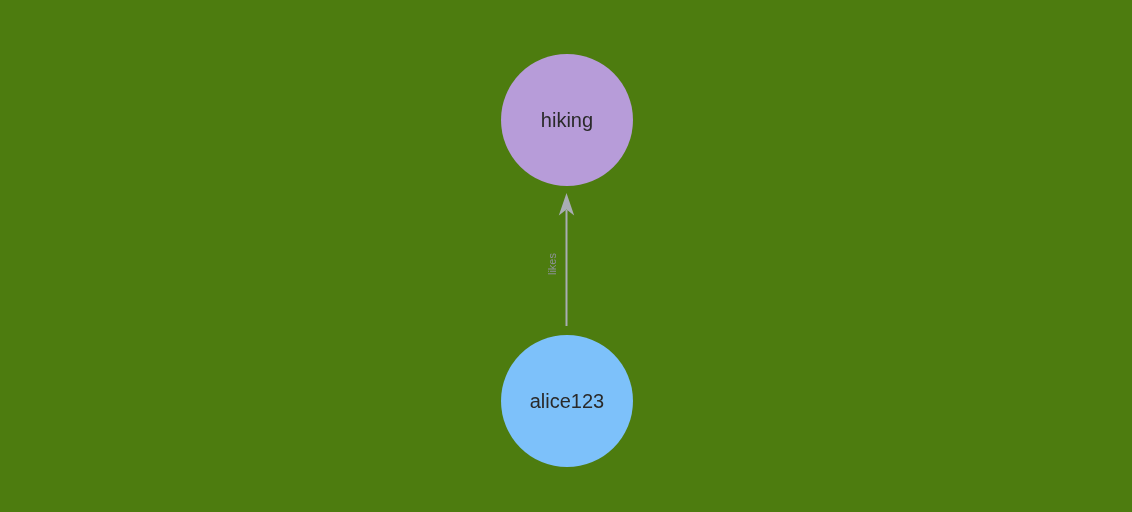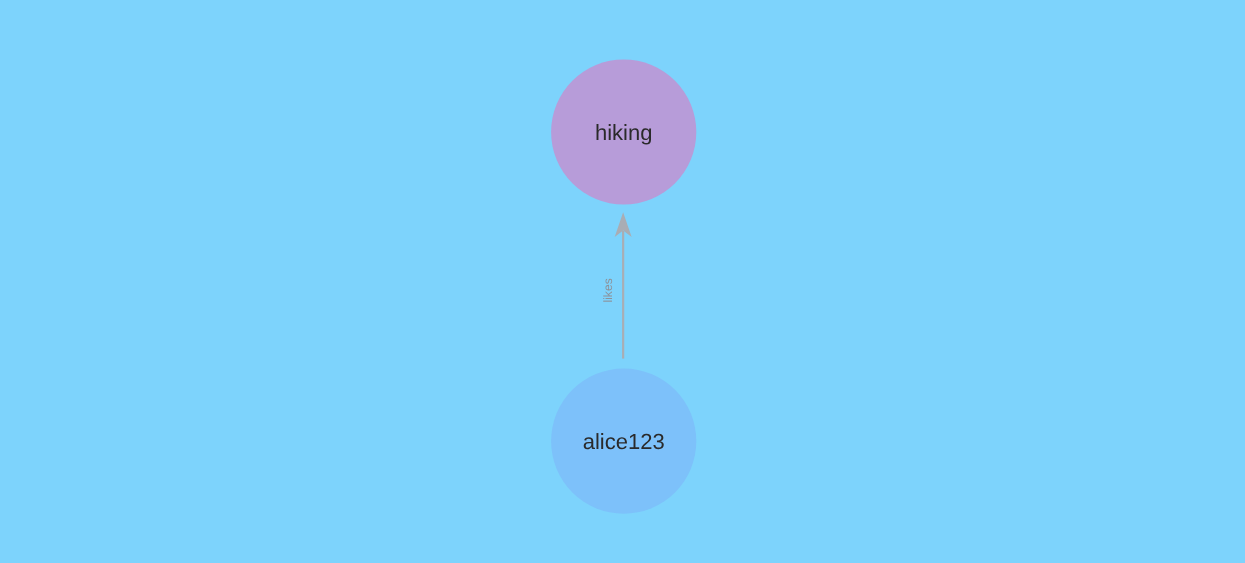--- a/index.html
+++ b/index.html
@@ -4,21 +4,21 @@
 <style>
   html, body {
     margin: 0;
     padding: 0;
     font-family: "Liberation Sans", sans-serif;
   }
   .graph-canvas {
     position: relative;
     width: 1132px;
     height: 512px;
-    background: #7dd3fc;
+    background: #4d7c0f;
     overflow: hidden;
   }
   svg {
     display: block;
   }
   .node-circle {
     cursor: pointer;
   }
   .node-label {
     font-size: 20px;

